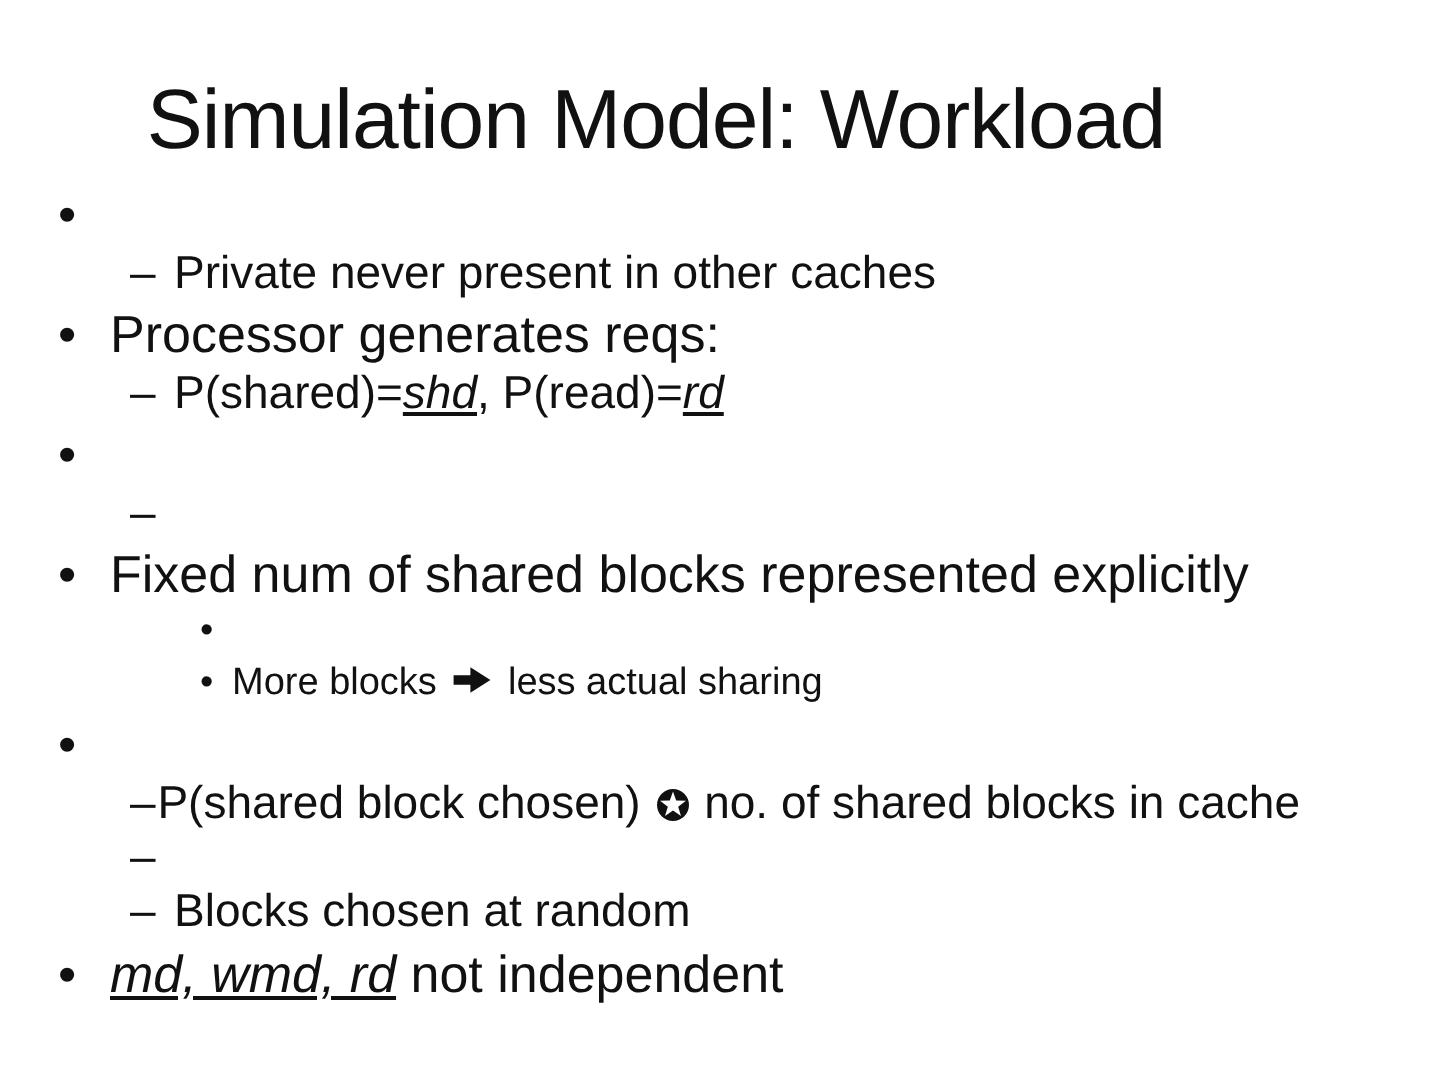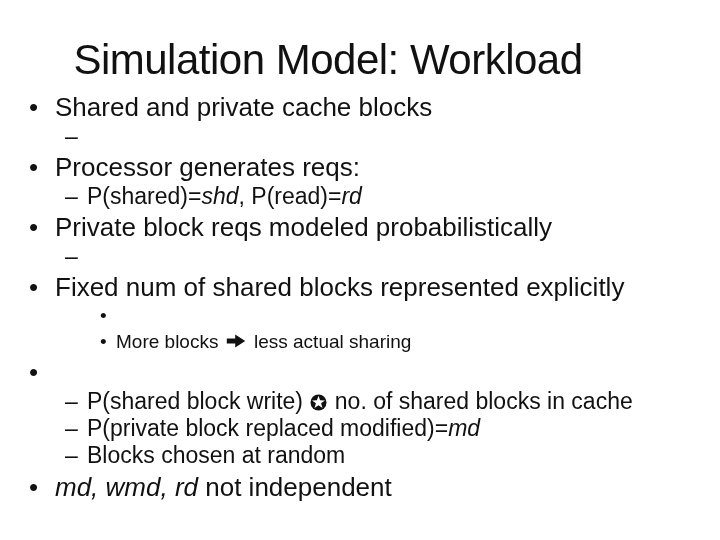--- a/index.html
+++ b/index.html
@@ -24,48 +24,47 @@
   .line { display: flex; align-items: baseline; white-space: nowrap; }
   .line .text { white-space: nowrap; }
   .l1 { font-size: 26px; line-height: 30px; margin-top: 3px; }
   .l1 .marker { width: 26px; font-size: 26px; }
   .l2 { font-size: 23px; line-height: 26px; margin-left: 36px; margin-top: 1px; }
   .l2 .marker { width: 22px; }
   .l3 { font-size: 19px; line-height: 24px; margin-left: 71px; margin-top: 2px; }
   .l3 .marker { width: 16px; }
   .content .line:first-child { margin-top: 0; }
   .content .line:last-child { margin-top: 4px; }
-  .i { font-style: italic; }
+  .i { font-style: italic; text-decoration: underline; }
   svg.icon { display: inline-block; vertical-align: -2px; margin: 0 1px; }
   svg.icon.arrow { vertical-align: -1px; margin: 0 3px 0 2px; }
 </style>
 </head>
 <body>
 
 <div class="slide">
   <div class="title">Simulation Model: Workload</div>
   <div class="content" id="bullets">
       <div class="line l1">
         <span class="marker">•</span>
-        <span class="text"><span>Shared and private cache blocks</span></span>
       </div>
       <div class="line l2">
         <span class="marker">–</span>
+        <span class="text"><span>Private never present in other caches</span></span>
       </div>
       <div class="line l1">
         <span class="marker">•</span>
         <span class="text"><span>Processor generates reqs:</span></span>
       </div>
       <div class="line l2">
         <span class="marker">–</span>
         <span class="text"><span>P(shared)=</span><span class="i">shd</span><span>, P(read)=</span><span class="i">rd</span></span>
       </div>
       <div class="line l1">
         <span class="marker">•</span>
-        <span class="text"><span>Private block reqs modeled probabilistically</span></span>
       </div>
       <div class="line l2">
         <span class="marker">–</span>
       </div>
       <div class="line l1">
         <span class="marker">•</span>
         <span class="text"><span>Fixed num of shared blocks represented explicitly</span></span>
       </div>
       <div class="line l3">
         <span class="marker">•</span>
@@ -76,30 +75,29 @@
   <svg class="icon arrow" width="20" height="16" viewBox="0 0 100 80">
     <path d="M4,28 L46,28 L46,8 L96,40 L46,72 L46,52 L4,52 Z" fill="#111111"></path>
   </svg>
 <span>less actual sharing</span></span>
       </div>
       <div class="line l1">
         <span class="marker">•</span>
       </div>
       <div class="line l2">
         <span class="marker">–</span>
-        <span class="text"><span>P(shared block write)</span>
+        <span class="text"><span>P(shared block chosen)</span>
   <svg class="icon star" width="17" height="17" viewBox="0 0 100 100">
     <circle cx="50" cy="50" r="47" fill="#111111"></circle>
     <path d="M50,10 L59.4,37.06 L88.04,37.64 L65.22,54.94 L73.51,82.36 L50,66 L26.49,82.36 L34.78,54.94 L11.96,37.64 L40.6,37.06 Z" fill="#ffffff"></path>
   </svg>
 <span> no. of shared blocks in cache</span></span>
       </div>
       <div class="line l2">
         <span class="marker">–</span>
-        <span class="text"><span>P(private block replaced modified)=</span><span class="i">md</span></span>
       </div>
       <div class="line l2">
         <span class="marker">–</span>
         <span class="text"><span>Blocks chosen at random</span></span>
       </div>
       <div class="line l1">
         <span class="marker">•</span>
         <span class="text"><span class="i">md, wmd, rd</span><span> not independent</span></span>
       </div>
     </div>

